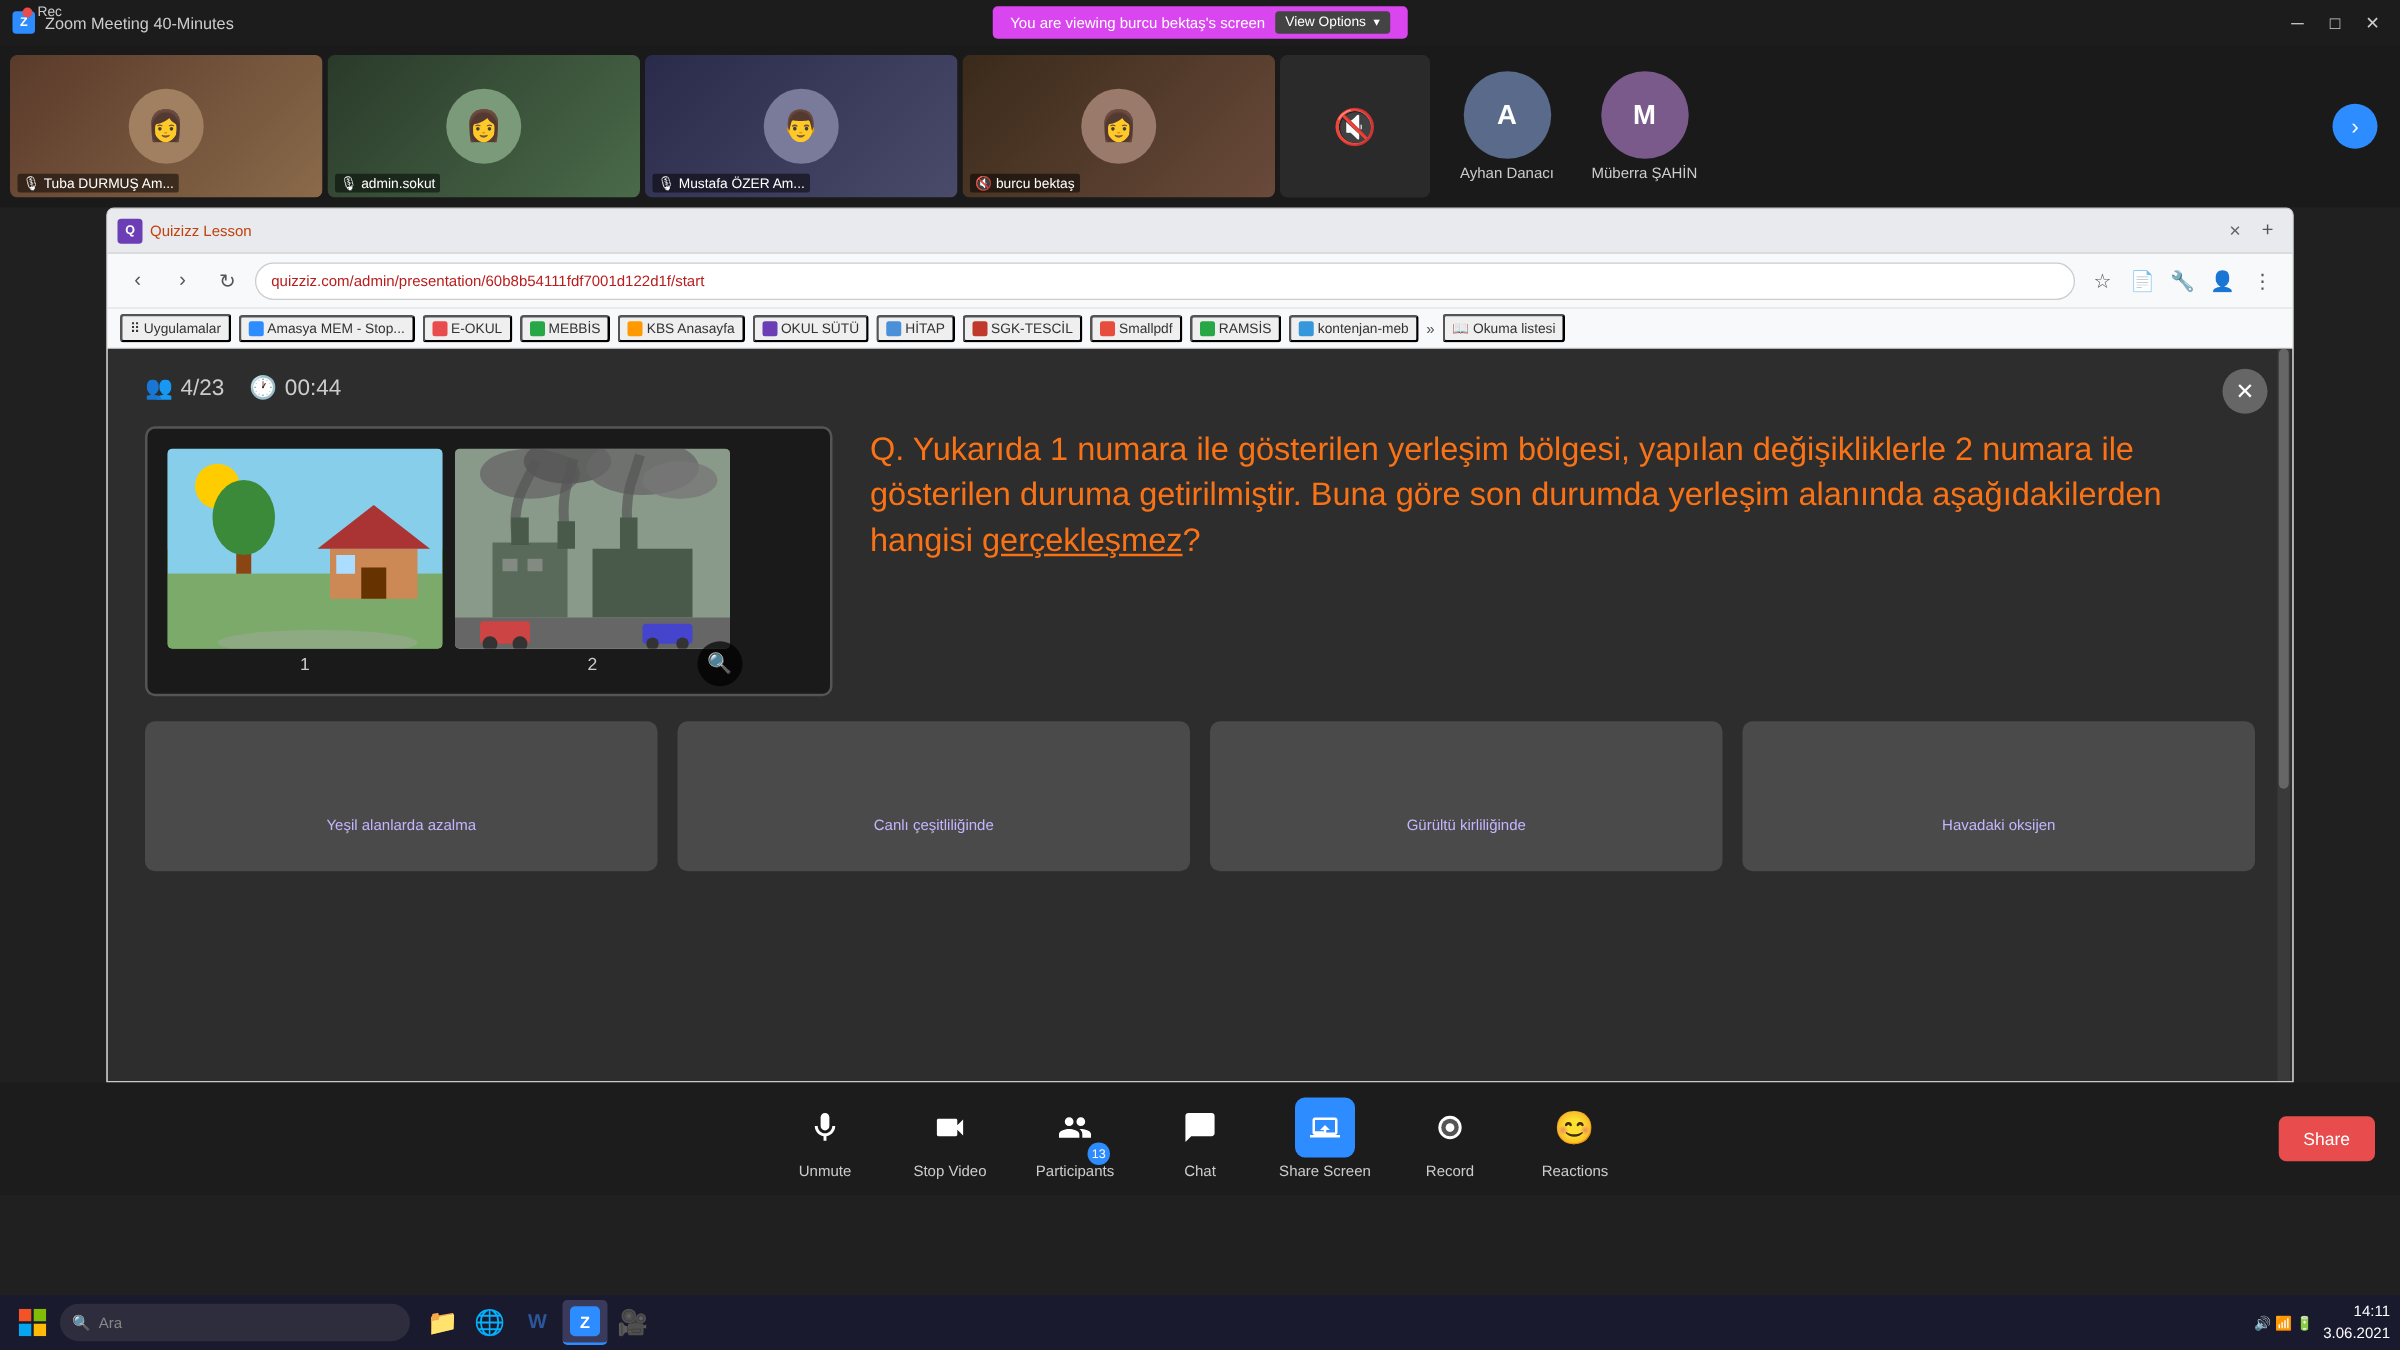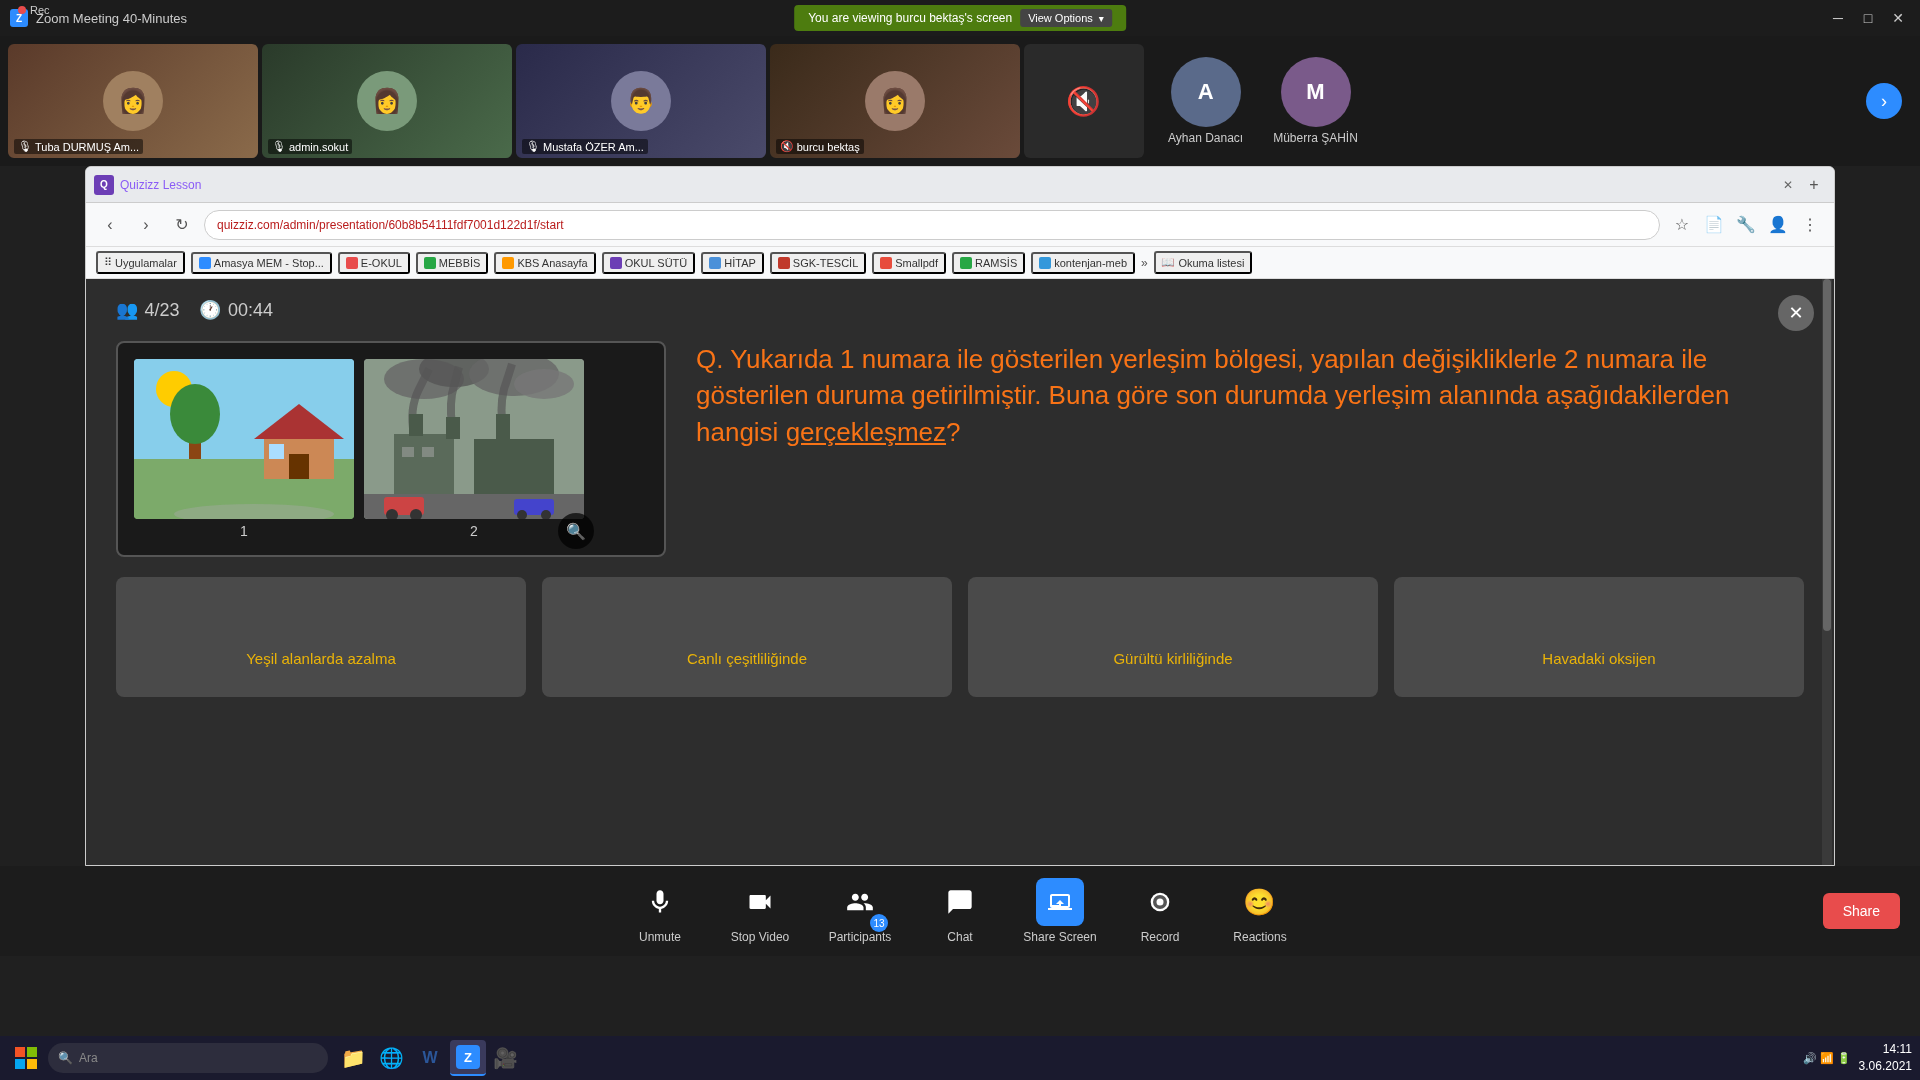--- a/index.html
+++ b/index.html
@@ -23,21 +23,21 @@
     }
     .zoom-logo {
       width: 18px; height: 18px;
       background: #2d8cff;
       border-radius: 3px;
       display: flex; align-items: center; justify-content: center;
       color: white; font-size: 10px; font-weight: bold;
     }
     .zoom-titlebar-center {
       position: absolute; left: 50%; transform: translateX(-50%);
-      background: #4d7c0f;
+      background: #d946ef;
       color: white;
       font-size: 12px;
       padding: 4px 14px;
       border-radius: 4px;
       display: flex; align-items: center; gap: 8px;
     }
     .view-options-btn {
       background: #444;
       color: white;
       border: none;
@@ -142,21 +142,21 @@
     }
     .browser-favicon {
       width: 20px; height: 20px;
       background: #6c3eb5;
       border-radius: 3px;
       display: flex; align-items: center; justify-content: center;
       color: white; font-size: 10px; font-weight: bold;
     }
     .tab-title {
       font-size: 12px;
-      color: #8b5cf6;
+      color: #c2410c;
       flex: 1;
     }
     .tab-close {
       width: 16px; height: 16px;
       display: flex; align-items: center; justify-content: center;
       border-radius: 50%;
       cursor: pointer;
       font-size: 12px;
       color: #666;
     }
@@ -326,22 +326,22 @@
       gap: 16px;
       margin-top: 20px;
       flex-wrap: wrap;
     }
     .answer-card {
       flex: 1;
       min-width: 200px;
       background: #4a4a4a;
       border-radius: 8px;
       padding: 30px 20px;
-      color: #eab308;
-      font-size: 15px;
+      color: #c4b5fd;
+      font-size: 12px;
       text-align: center;
       cursor: pointer;
       min-height: 120px;
       display: flex; align-items: flex-end; justify-content: center;
     }
 
     
     .zoom-bottom {
       background: #1c1c1c;
       height: 90px;

